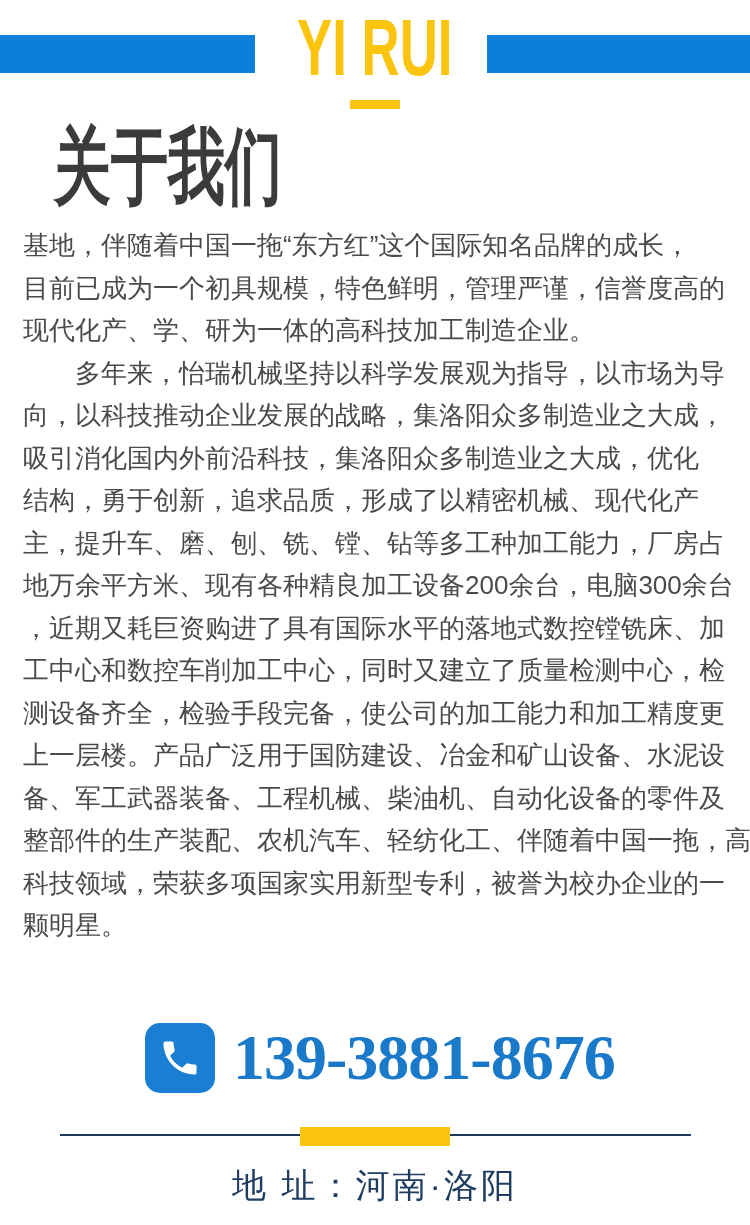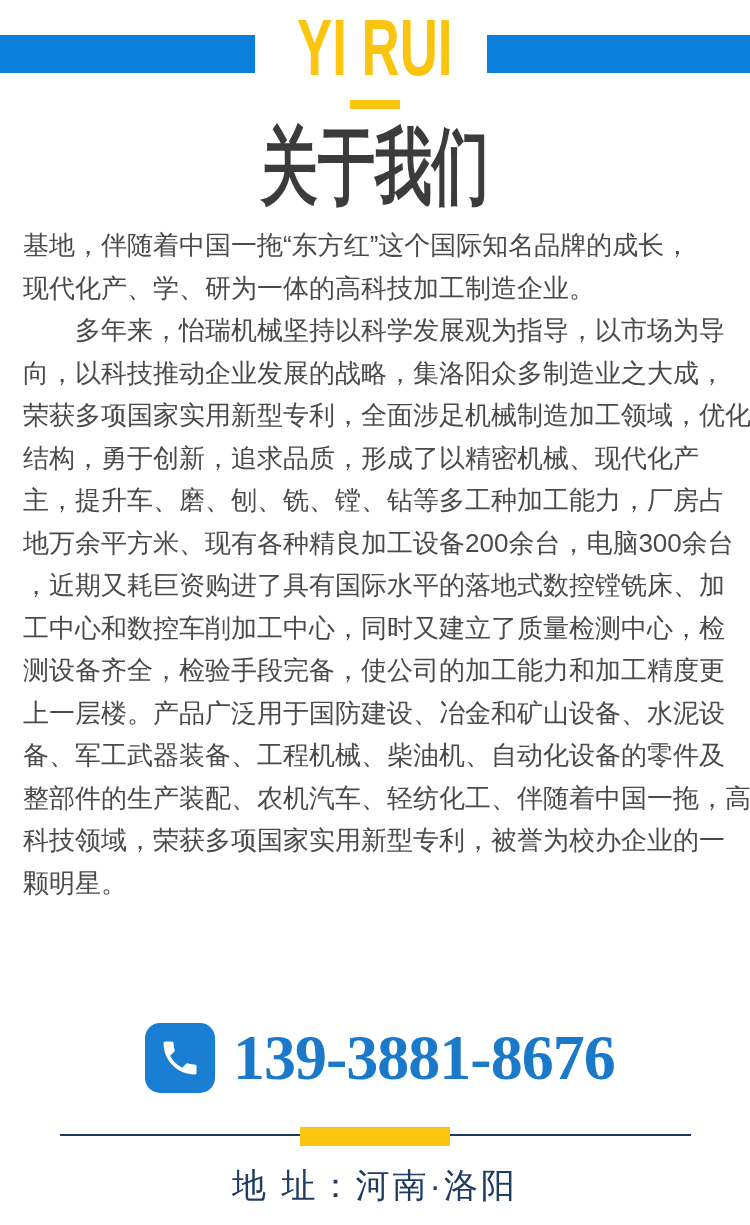--- a/index.html
+++ b/index.html
@@ -26,21 +26,21 @@
     color:#fbc40e;
     transform:scaleX(0.66);transform-origin:center;
   }
   .logo-dash{
     position:absolute;top:100px;left:350px;width:50px;height:9px;
     background:#fbc40e;
   }
 
   .title-wrap{
     position:absolute;top:116px;left:0;right:0;height:100px;
-    line-height:100px;text-align:center;white-space:nowrap;
+    line-height:100px;white-space:nowrap;
   }
   .title-text{
     display:inline-block;
     font-size:84px;font-weight:bold;color:#3b3b3b;
     transform:scaleX(0.68);transform-origin:center;
   }
 
   
   .about{
     position:absolute;top:224px;left:23px;width:704px;
@@ -97,24 +97,25 @@
     <span class="logo-text">YI RUI</span>
   </div>
   <div class="logo-dash"></div>
 
   <div class="title-wrap">
     <span class="title-text">关于我们</span>
   </div>
 
   <div class="about">
     <div class="line">基地，伴随着中国一拖“东方红”这个国际知名品牌的成长，</div>
+    <div class="line">目前已成为一个初具规模，特色鲜明，管理严谨，信誉度高的</div>
     <div class="line">现代化产、学、研为一体的高科技加工制造企业。</div>
     <div class="line indent">多年来，怡瑞机械坚持以科学发展观为指导，以市场为导</div>
     <div class="line">向，以科技推动企业发展的战略，集洛阳众多制造业之大成，</div>
-    <div class="line">荣获多项国家实用新型专利，全面涉足机械制造加工领域，优化</div>
+    <div class="line">吸引消化国内外前沿科技，集洛阳众多制造业之大成，优化</div>
     <div class="line">结构，勇于创新，追求品质，形成了以精密机械、现代化产</div>
     <div class="line">主，提升车、磨、刨、铣、镗、钻等多工种加工能力，厂房占</div>
     <div class="line">地万余平方米、现有各种精良加工设备200余台，电脑300余台</div>
     <div class="line">，近期又耗巨资购进了具有国际水平的落地式数控镗铣床、加</div>
     <div class="line">工中心和数控车削加工中心，同时又建立了质量检测中心，检</div>
     <div class="line">测设备齐全，检验手段完备，使公司的加工能力和加工精度更</div>
     <div class="line">上一层楼。产品广泛用于国防建设、冶金和矿山设备、水泥设</div>
     <div class="line">备、军工武器装备、工程机械、柴油机、自动化设备的零件及</div>
     <div class="line">整部件的生产装配、农机汽车、轻纺化工、伴随着中国一拖，高</div>
     <div class="line">科技领域，荣获多项国家实用新型专利，被誉为校办企业的一</div>

